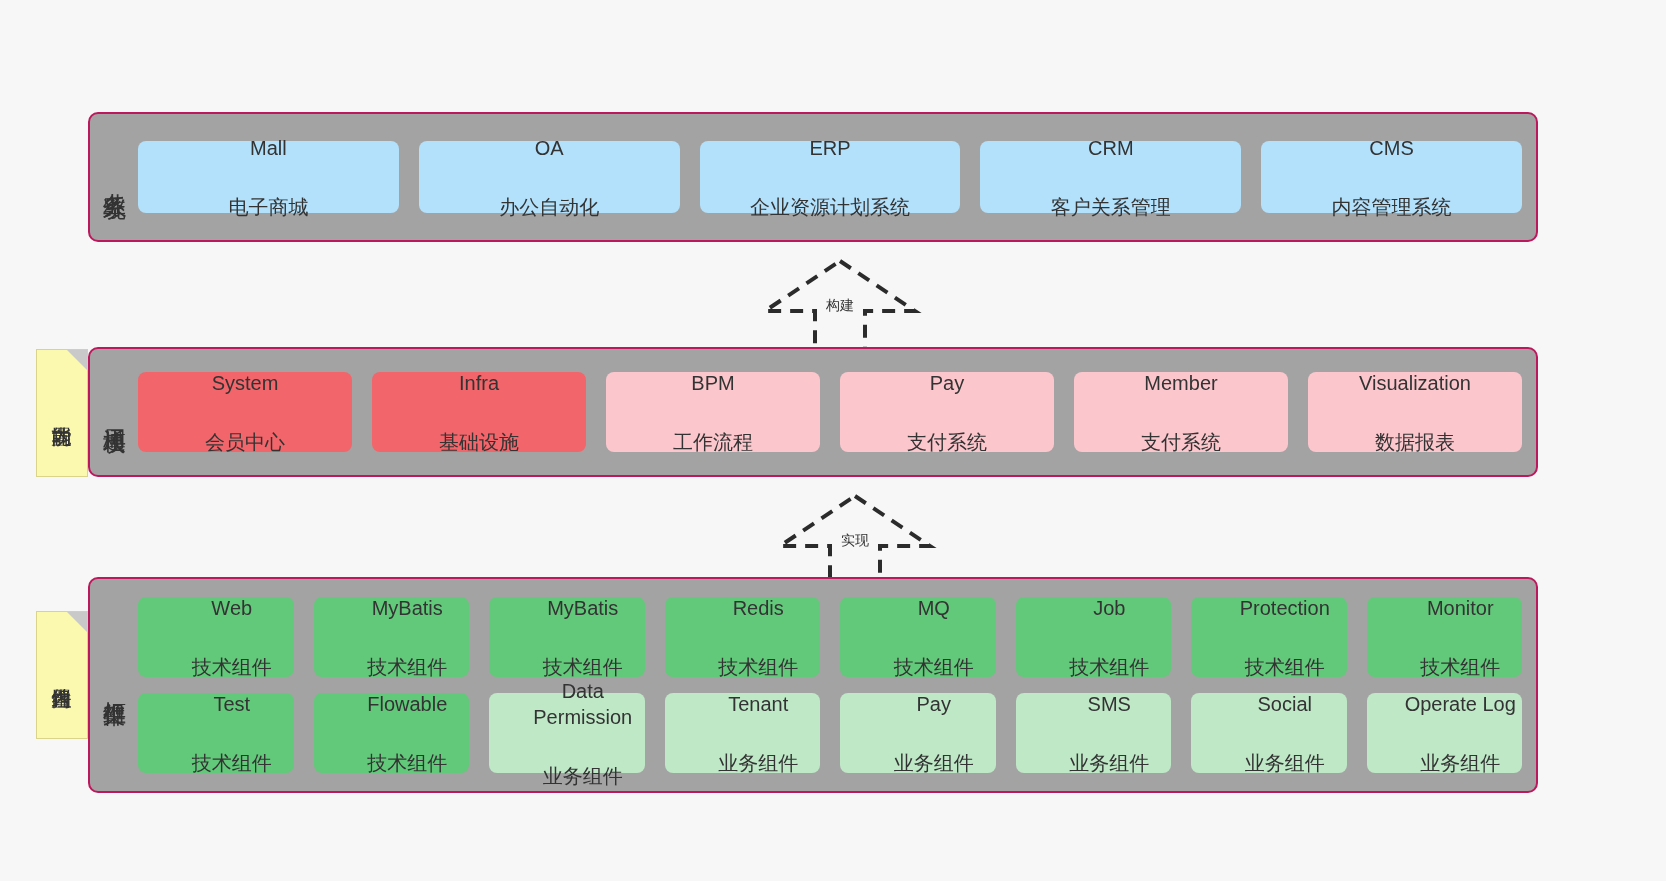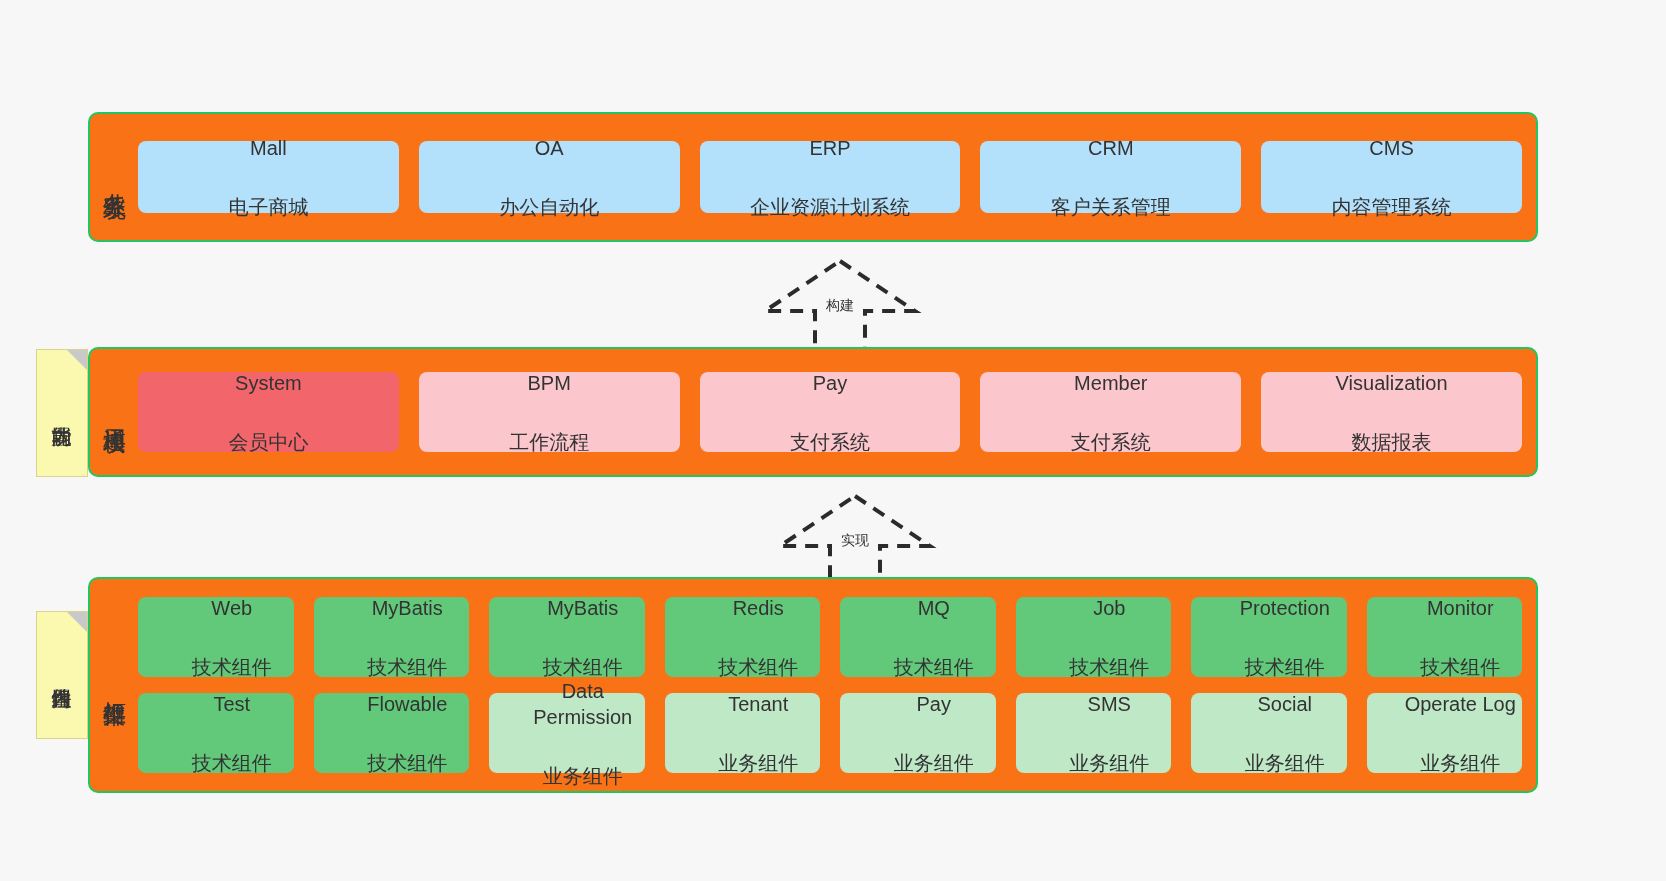--- a/index.html
+++ b/index.html
@@ -18,22 +18,22 @@
   #canvas {
     position: relative;
     width: 1666px;
     height: 881px;
   }
 
   
   .layer {
     position: absolute;
     box-sizing: border-box;
-    background: #f97316;
-    border: 2px solid #22c55e;
+    background: #a3a3a3;
+    border: 2px solid #be185d;
     border-radius: 10px;
     display: flex;
     align-items: stretch;
   }
 
   
   .layer-title {
     flex: 0 0 auto;
     width: 48px;
     display: flex;
@@ -201,20 +201,24 @@
   </div>
 
   <div class="layer" id="layer-common">
     <div class="layer-title">通用模块</div>
     <div class="layer-body">
       <div class="row">
         <div class="node red">
           <span class="t-en">System</span>
           <span class="t-cn">会员中心</span>
         </div>
+        <div class="node red">
+          <span class="t-en">Infra</span>
+          <span class="t-cn">基础设施</span>
+        </div>
         <div class="node pink">
           <span class="t-en">BPM</span>
           <span class="t-cn">工作流程</span>
         </div>
         <div class="node pink">
           <span class="t-en">Pay</span>
           <span class="t-cn">支付系统</span>
         </div>
         <div class="node pink">
           <span class="t-en">Member</span>

